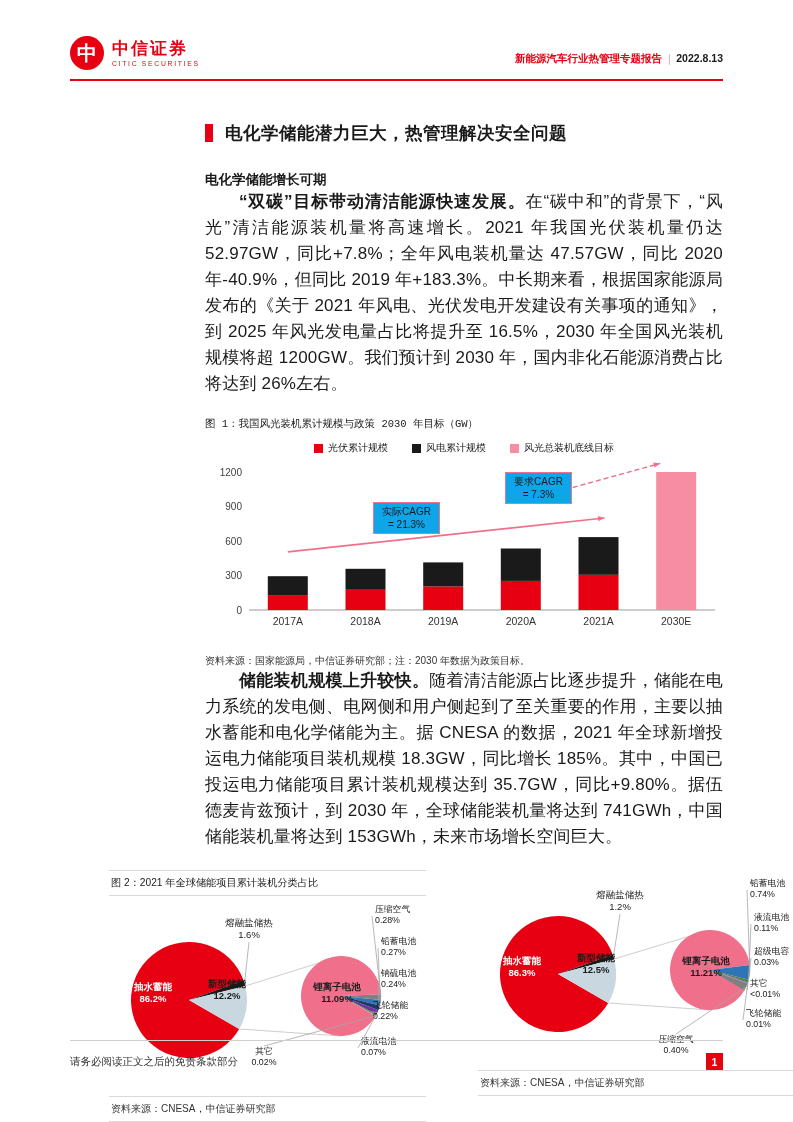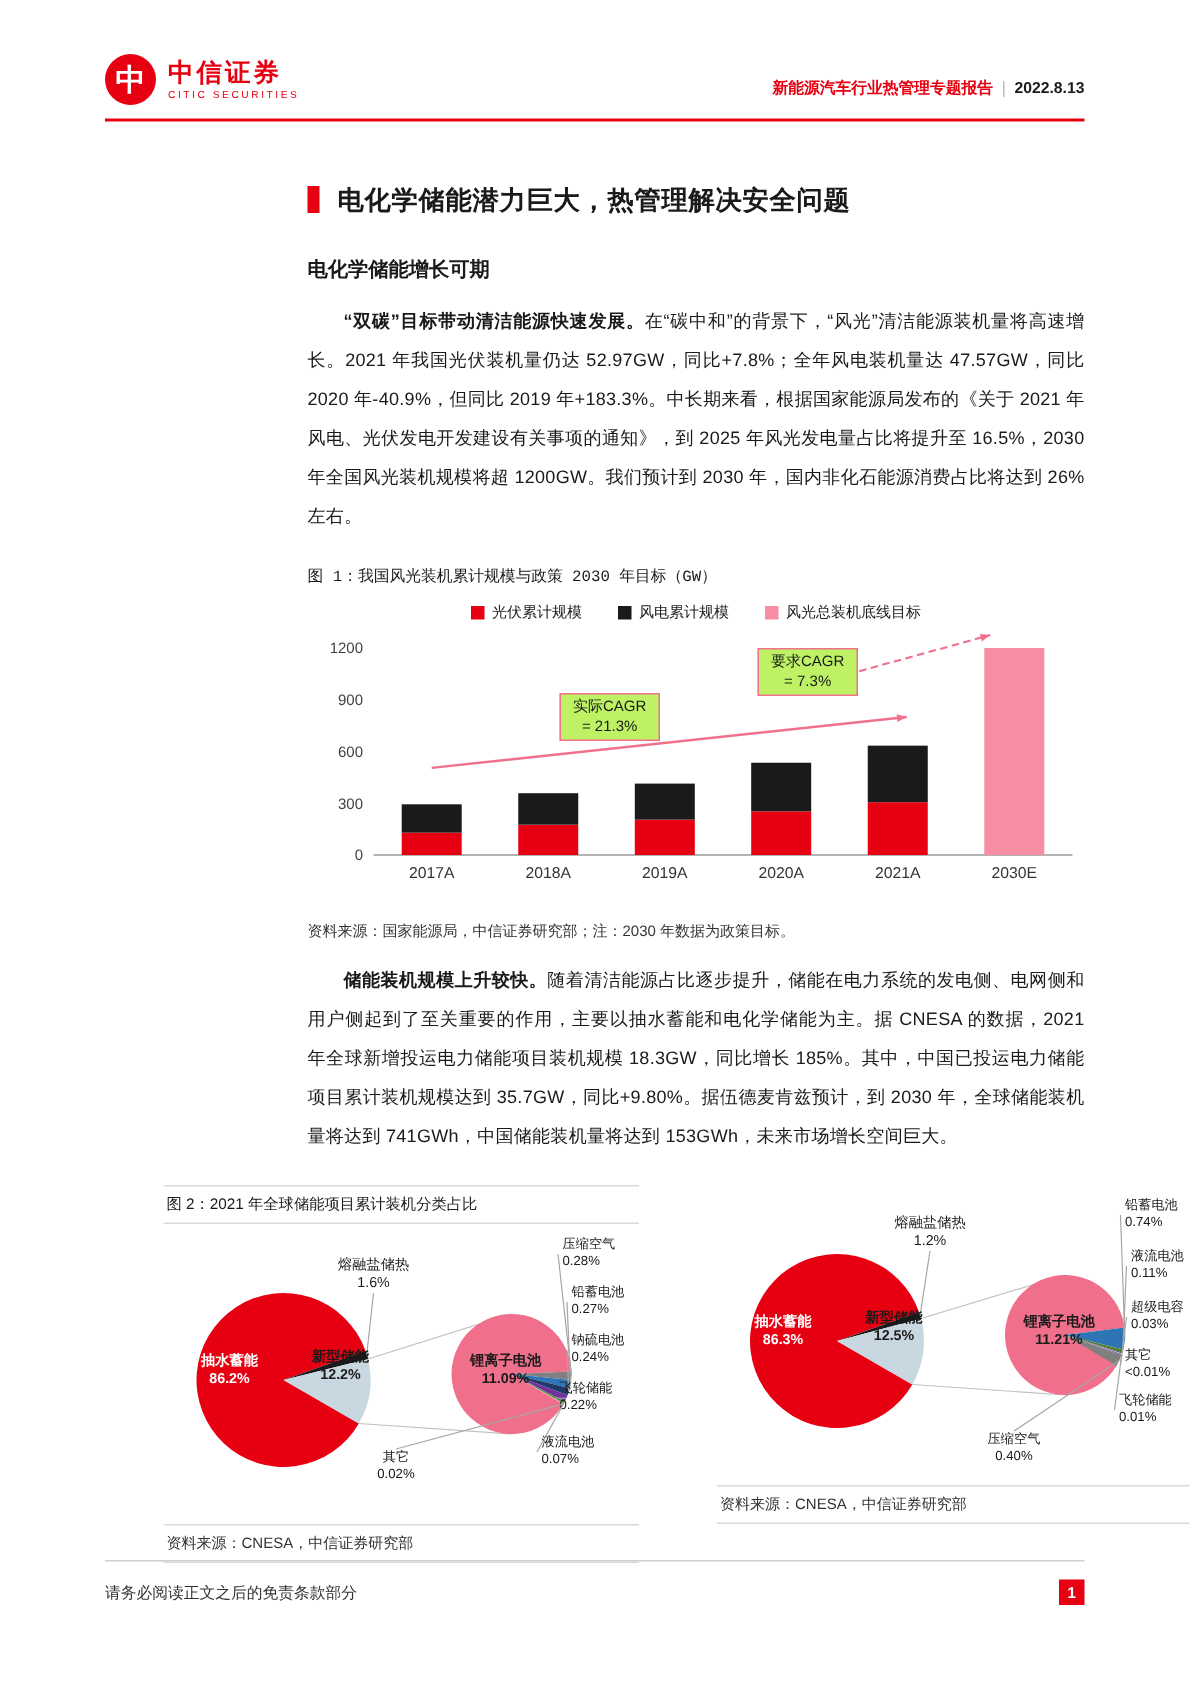--- a/index.html
+++ b/index.html
@@ -23,33 +23,33 @@
   .report-type { color:#E60012; }
   .sep { color:#9a9a9a; font-weight:normal; margin:0 2px; }
   .date { color:#1a1a1a; }
   .header-rule { border-bottom:2px solid #E60012; margin-top:1px; }
 
   
   .main-col { margin-left:135px; width:518px; }
   .title { font-size:17.5px; font-weight:bold; margin-top:40px; display:flex; align-items:center; gap:12px; letter-spacing:0.5px; }
   .title-marker { width:8px; height:18px; background:#E60012; flex:none; }
   .section-heading { font-size:13.5px; font-weight:bold; margin-top:26px; }
-  .para { font-size:12px; line-height:26px; text-align:justify; text-indent:2em; margin-top:12px; letter-spacing:0.2px; }
+  .para { font-size:17px; line-height:26px; text-align:justify; text-indent:2em; margin-top:0; letter-spacing:0.2px; }
   .para strong { font-weight:bold; }
 
   
   .fig1 { margin-top:20px; }
   .fig1 .fig-caption { margin-bottom:10px;font-family:Liberation Mono, monospace; }
   .fig-caption { font-size:10.5px; color:#1a1a1a; }
   .legend { display:flex; justify-content:center; gap:24px; font-size:10px; margin-bottom:3px; }
   .lg-item { display:flex; align-items:center; gap:5px; }
   .lg-swatch { width:9px; height:9px; display:inline-block; flex:none; }
   .chart-wrap { position:relative; width:518px; height:188px; }
   .chart-wrap svg { display:block; }
-  .anno { position:absolute; background:#bef264; border:1.5px solid #F2708C; font-size:10px; line-height:13px;
+  .anno { position:absolute; background:#0ea5e9; border:1.5px solid #F2708C; font-size:10px; line-height:13px;
     padding:2px 8px; text-align:center; white-space:nowrap; }
   .fig-source { font-size:10px; color:#333; }
   .fig1 .fig-source { margin-top:8px; }
 
   
   .figs-row { display:flex; gap:52px; margin-top:20px;margin-left:39px; }
   .pie-fig { width:317px; }
   .pie-fig .fig-caption { border-top:1px solid #d9d9d9; border-bottom:1px solid #d9d9d9; padding:5px 2px; font-size:10.2px; }
   .pie-fig .fig-source { border-top:1px solid #d9d9d9; border-bottom:1px solid #d9d9d9; padding:5px 2px; }
   .pie-area { height:200px; }

